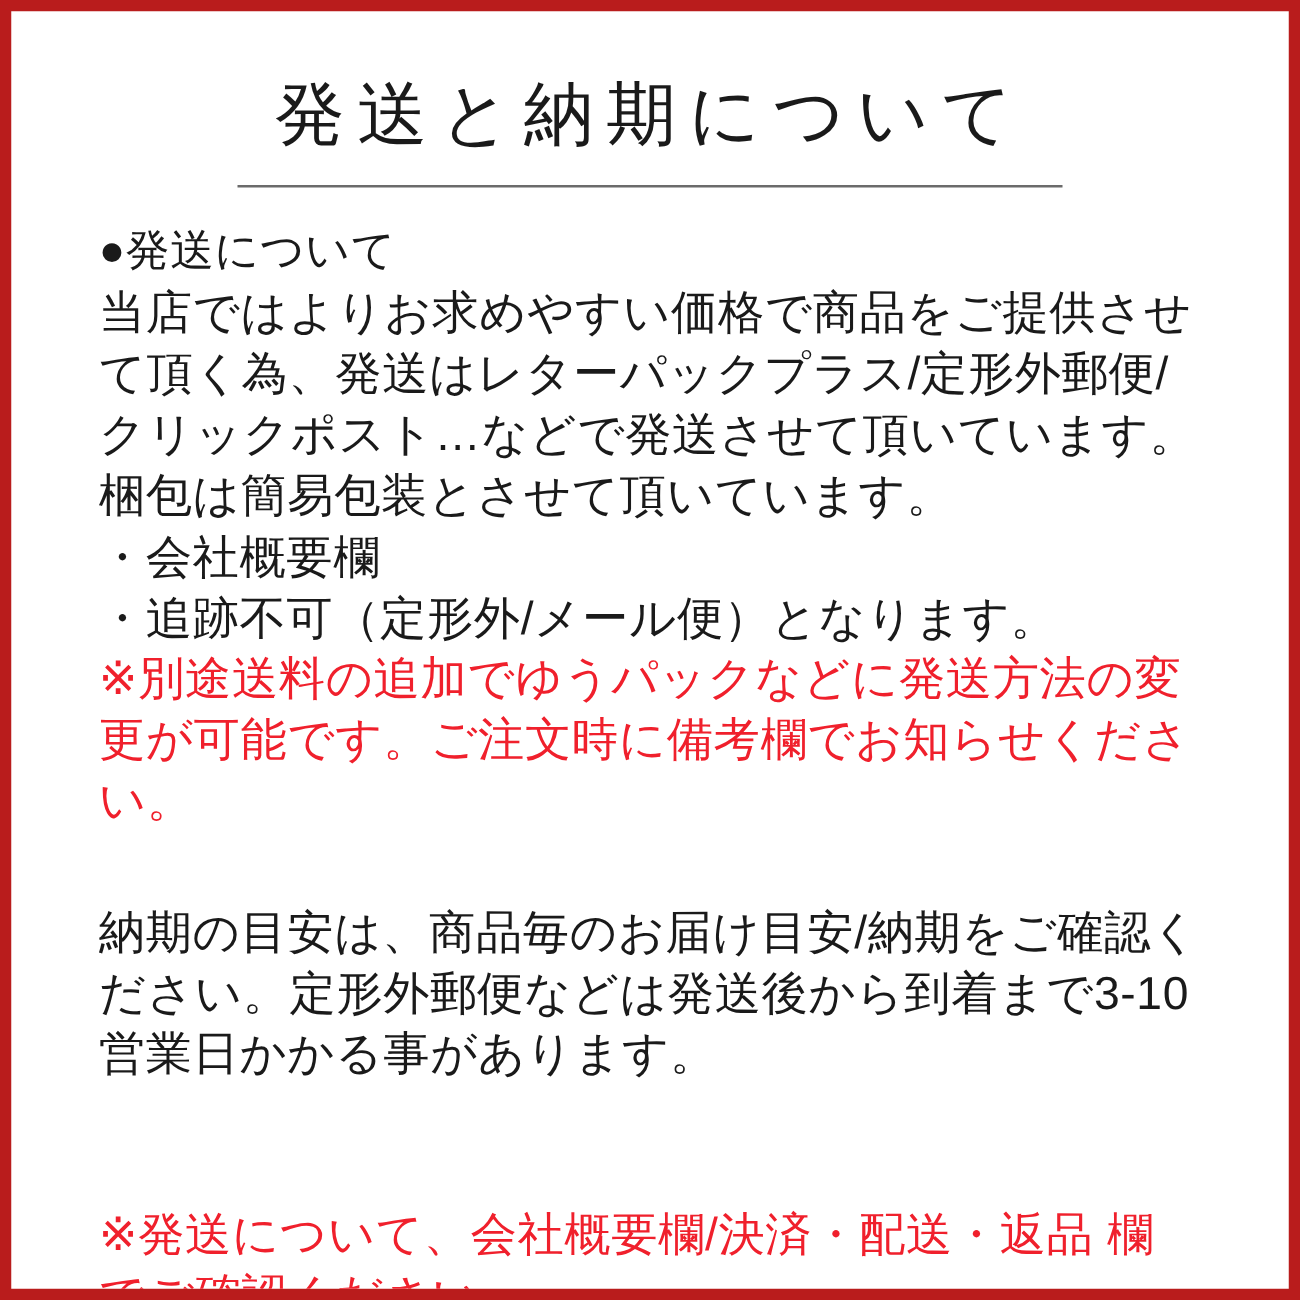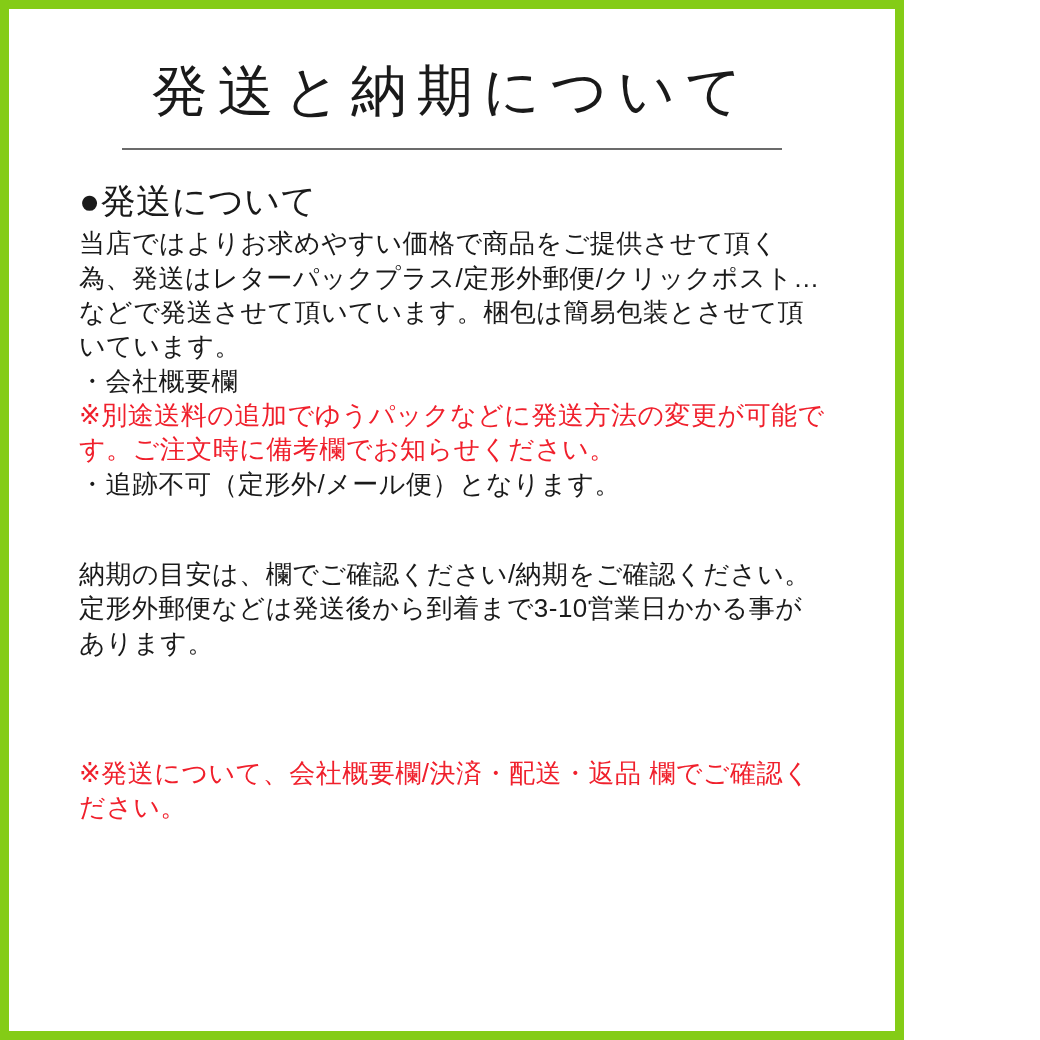--- a/index.html
+++ b/index.html
@@ -2,25 +2,25 @@
 <html lang="ja"><head>
 <meta charset="utf-8">
 <style>
   html, body {
     margin: 0;
     padding: 0;
     background: #ffffff;
   }
   .page {
     position: relative;
-    width: 904px;
+    width: 1040px;
     height: 1040px;
     background: #ffffff;
     box-sizing: border-box;
-    border: 9px solid #84cc16;
+    border: 9px solid #b91c1c;
     font-family: "Liberation Sans", "DejaVu Sans", sans-serif;
     overflow: hidden;
   }
   .inner {
     position: absolute;
     left: 0; top: 0; right: 0; bottom: 0;
     padding: 30px 70px 0 70px;
     box-sizing: border-box;
   }
   .title {
@@ -46,21 +46,21 @@
     color: #1a1a1a;
     letter-spacing: 0.5px;
   }
   .heading {
     margin: 0 0 2px 0;
     font-size: 35px;
     color: #1a1a1a;
   }
   .para {
     margin: 0;
-    font-size: 26px;
+    font-size: 37px;
     color: #1a1a1a;
   }
   .red {
     color: #f0202c;
   }
   .gap-md { height: 56px; }
   .gap-lg { height: 96px; }
 </style>
 </head>
 <body>
@@ -70,28 +70,28 @@
 
     <h1 class="title">発送と納期について</h1>
     <div class="title-rule"></div>
 
     <div class="body">
 
       <div class="block">
         <p class="heading">●発送について</p>
         <p class="para">当店ではよりお求めやすい価格で商品をご提供させて頂く為、発送はレターパックプラス/定形外郵便/クリックポスト…などで発送させて頂いています。梱包は簡易包装とさせて頂いています。</p>
         <p class="para">・会社概要欄</p>
+        <p class="para">・追跡不可（定形外/メール便）となります。</p>
         <p class="para red">※別途送料の追加でゆうパックなどに発送方法の変更が可能です。ご注文時に備考欄でお知らせください。</p>
-        <p class="para">・追跡不可（定形外/メール便）となります。</p>
       </div>
 
       <div class="gap-md"></div>
 
       <div class="block">
-        <p class="para">納期の目安は、欄でご確認ください/納期をご確認ください。定形外郵便などは発送後から到着まで3-10営業日かかる事があります。</p>
+        <p class="para">納期の目安は、商品毎のお届け目安/納期をご確認ください。定形外郵便などは発送後から到着まで3-10営業日かかる事があります。</p>
       </div>
 
       <div class="gap-lg"></div>
 
       <p class="para red">※発送について、会社概要欄/決済・配送・返品 欄でご確認ください。</p>
 
     </div>
   </div>
 </div>
 

